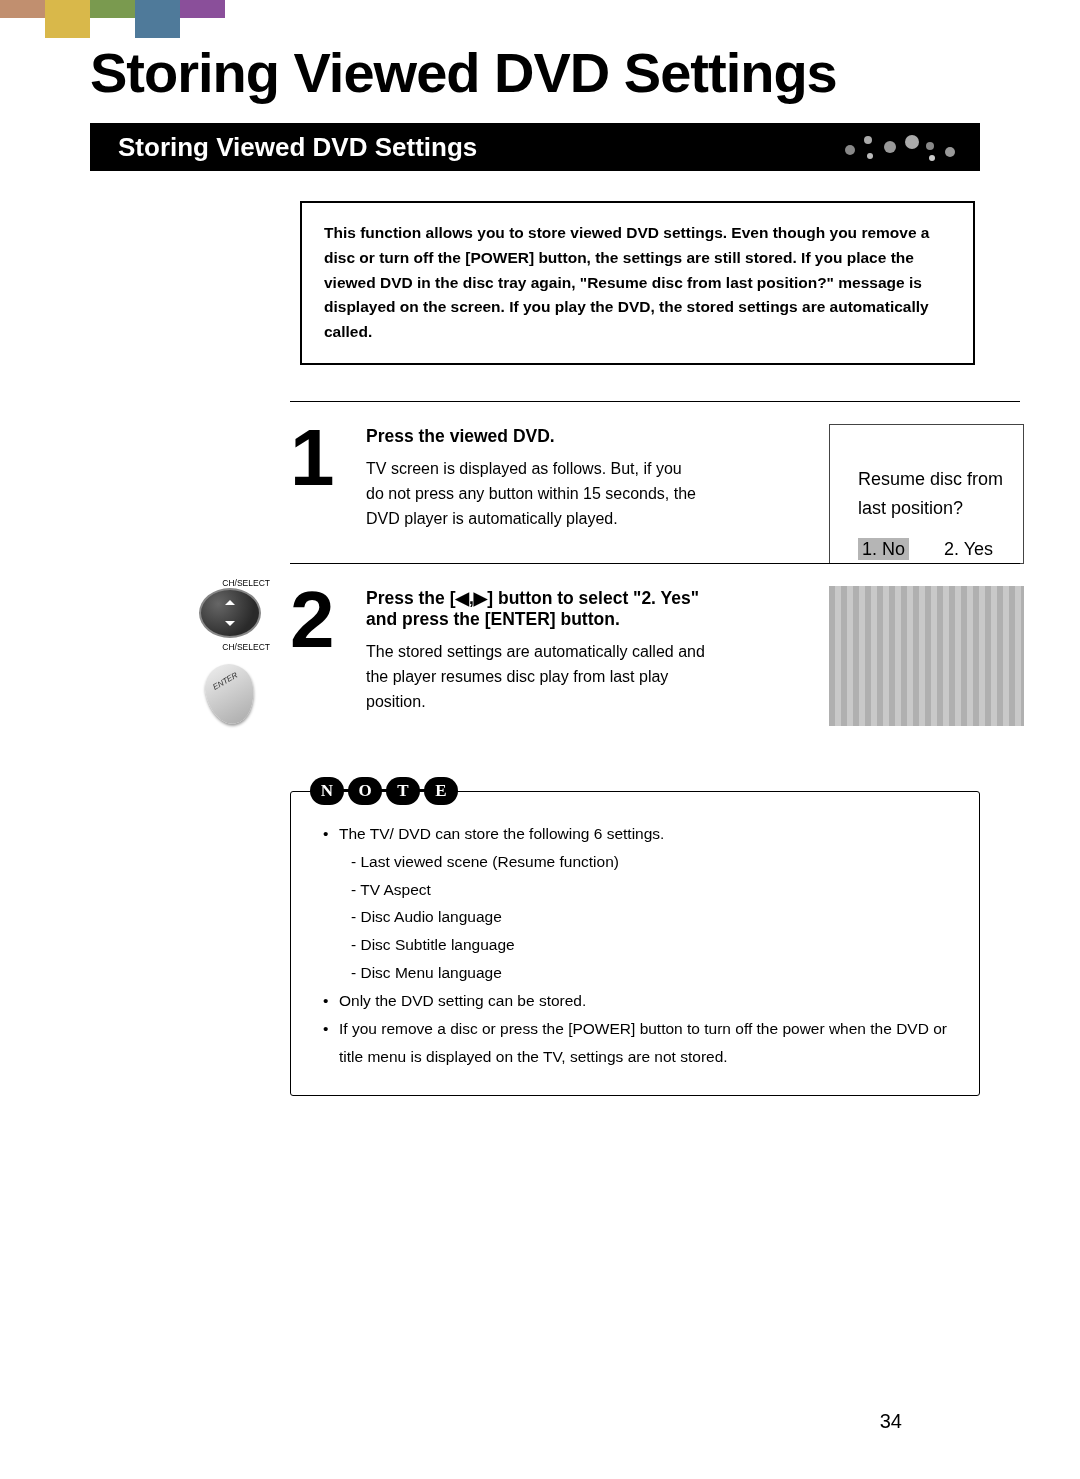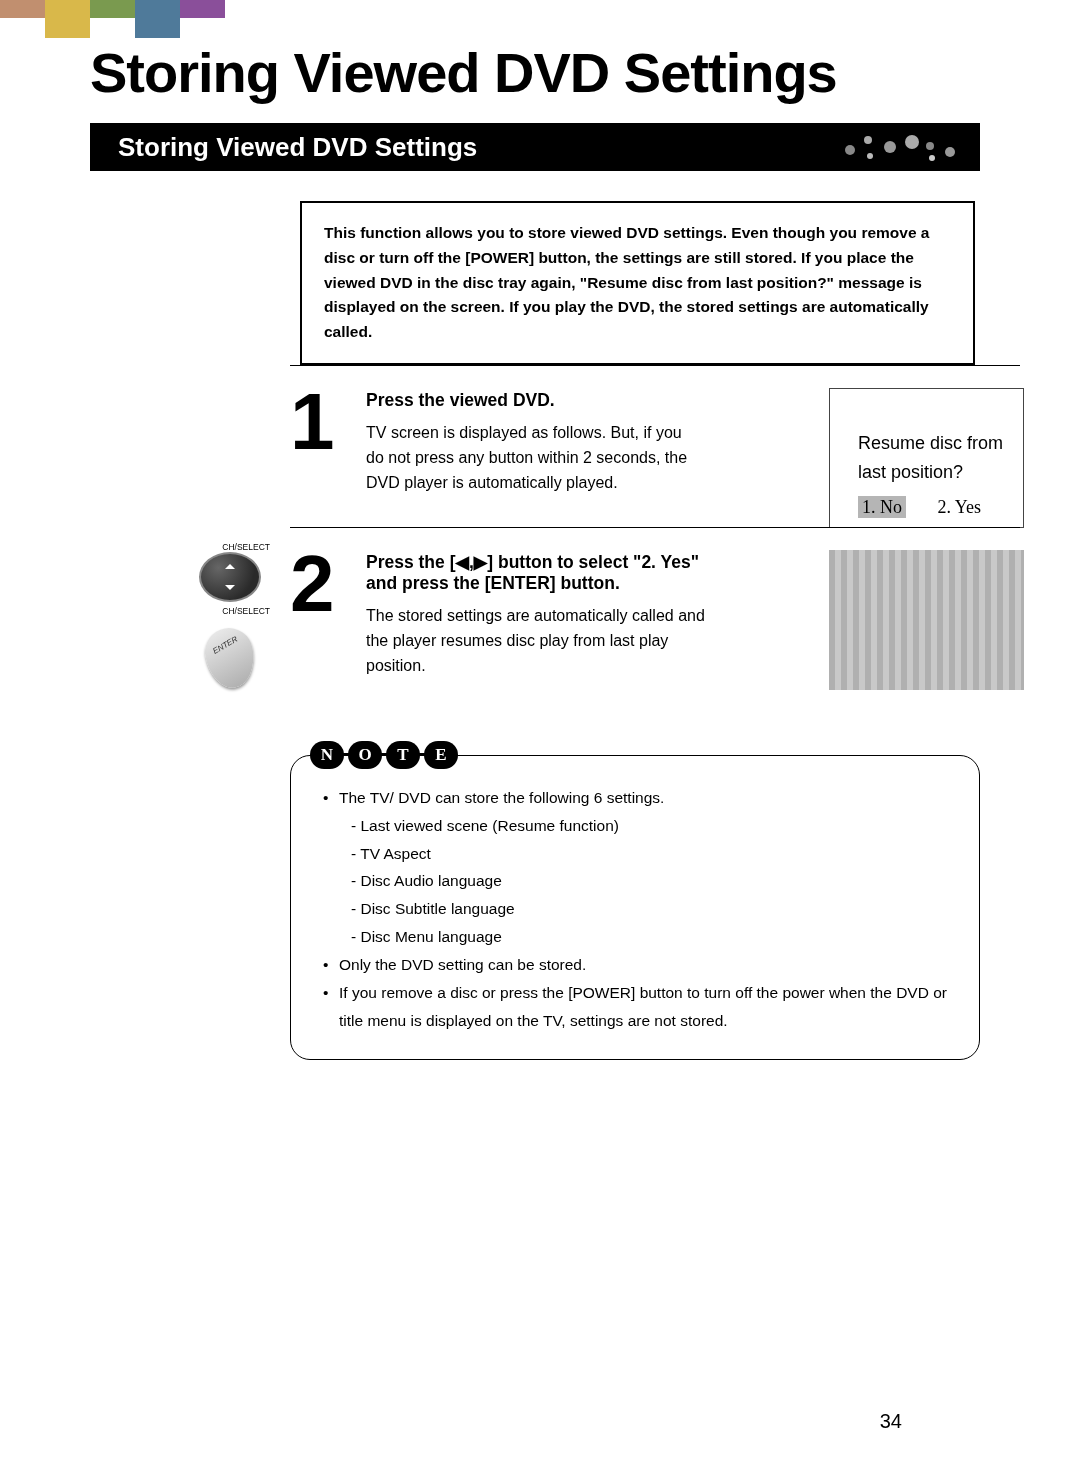--- a/index.html
+++ b/index.html
@@ -45,20 +45,21 @@
   }
   .dots { position: absolute; right: 20px; top: 50%; transform: translateY(-50%); }
   .intro-box {
     border: 2px solid #000;
     margin-left: 210px;
     width: 675px;
     padding: 18px 22px;
     font-size: 15.5px;
     font-weight: 700;
     line-height: 1.6;
+    margin-bottom: 36px;
   }
   .step-block {
     border-top: 1.5px solid #000;
     margin-left: 200px;
     padding: 24px 0 32px;
     position: relative;
     display: flex;
     gap: 16px;
   }
   .step-num {
@@ -77,21 +78,21 @@
     border: 1px solid #444;
     width: 195px;
     height: 140px;
     position: absolute;
     right: -4px;
     top: 22px;
     padding: 40px 18px 18px 28px;
     font-size: 18px;
     line-height: 1.6;
   }
-  .dialog-box .opts { margin-top: 6px; font-family: Liberation Serif, serif; }
+  .dialog-box .opts { margin-top: 12px; }
   .dialog-box .sel { background: #b5b5b5; padding: 1px 4px; }
   .image-placeholder {
     position: absolute;
     right: -4px;
     top: 22px;
     width: 195px;
     height: 140px;
     background: repeating-linear-gradient(90deg,#b0b0b0 0,#b0b0b0 6px,#c9c9c9 6px,#c9c9c9 12px);
   }
   .remote-icons {
@@ -150,21 +151,21 @@
     background: #000;
     color: #fff;
     border-radius: 14px;
     display: flex; align-items: center; justify-content: center;
     font-size: 17px; font-weight: 700;
     font-family: Georgia, serif;
   }
   .pill-connector { height: 3px; background:#000; width:8px; align-self:center; margin:0 -6px; }
   .note-box {
     border: 1.5px solid #000;
-    border-radius: 20px;
+    border-radius: 3px;
     padding: 28px 30px 24px;
     margin-top: -14px;
     font-size: 15.5px;
     line-height: 1.8;
   }
   .note-box ul { list-style: none; }
   .note-box ul > li { position: relative; padding-left: 18px; }
   .note-box ul > li::before { content:'•'; position:absolute; left:2px; }
   .note-box .sub { padding-left: 30px; }
   .page-num {
@@ -200,21 +201,21 @@
     <circle cx="110" cy="20" r="5" fill="#999"></circle>
   </svg>
 </div>
 
 <div class="intro-box">This function allows you to store viewed DVD settings. Even though you remove  a disc or turn off the [POWER] button, the settings are still stored. If you place the viewed DVD in the disc tray again, "Resume disc from last position?"  message is displayed on the screen. If you play the DVD, the stored settings are automatically called.</div>
 
 <div class="step-block">
   <div class="step-num">1</div>
   <div class="step-body">
     <div class="step-title">Press the viewed DVD.</div>
-    <div class="step-text" style="max-width:330px;">TV screen is displayed as follows. But, if you do not press any button within 2 seconds, the DVD player is automatically played.</div>
+    <div class="step-text" style="max-width:330px;">TV screen is displayed as follows. But, if you do not press any button within 15 seconds, the DVD player is automatically played.</div>
   </div>
   <div class="dialog-box">
     <div>Resume disc from</div>
     <div>last position?</div>
     <div class="opts">
       <span class="sel">1. No</span>
       &nbsp;&nbsp;&nbsp;&nbsp;&nbsp;
       <span>2. Yes</span>
     </div>
   </div>

